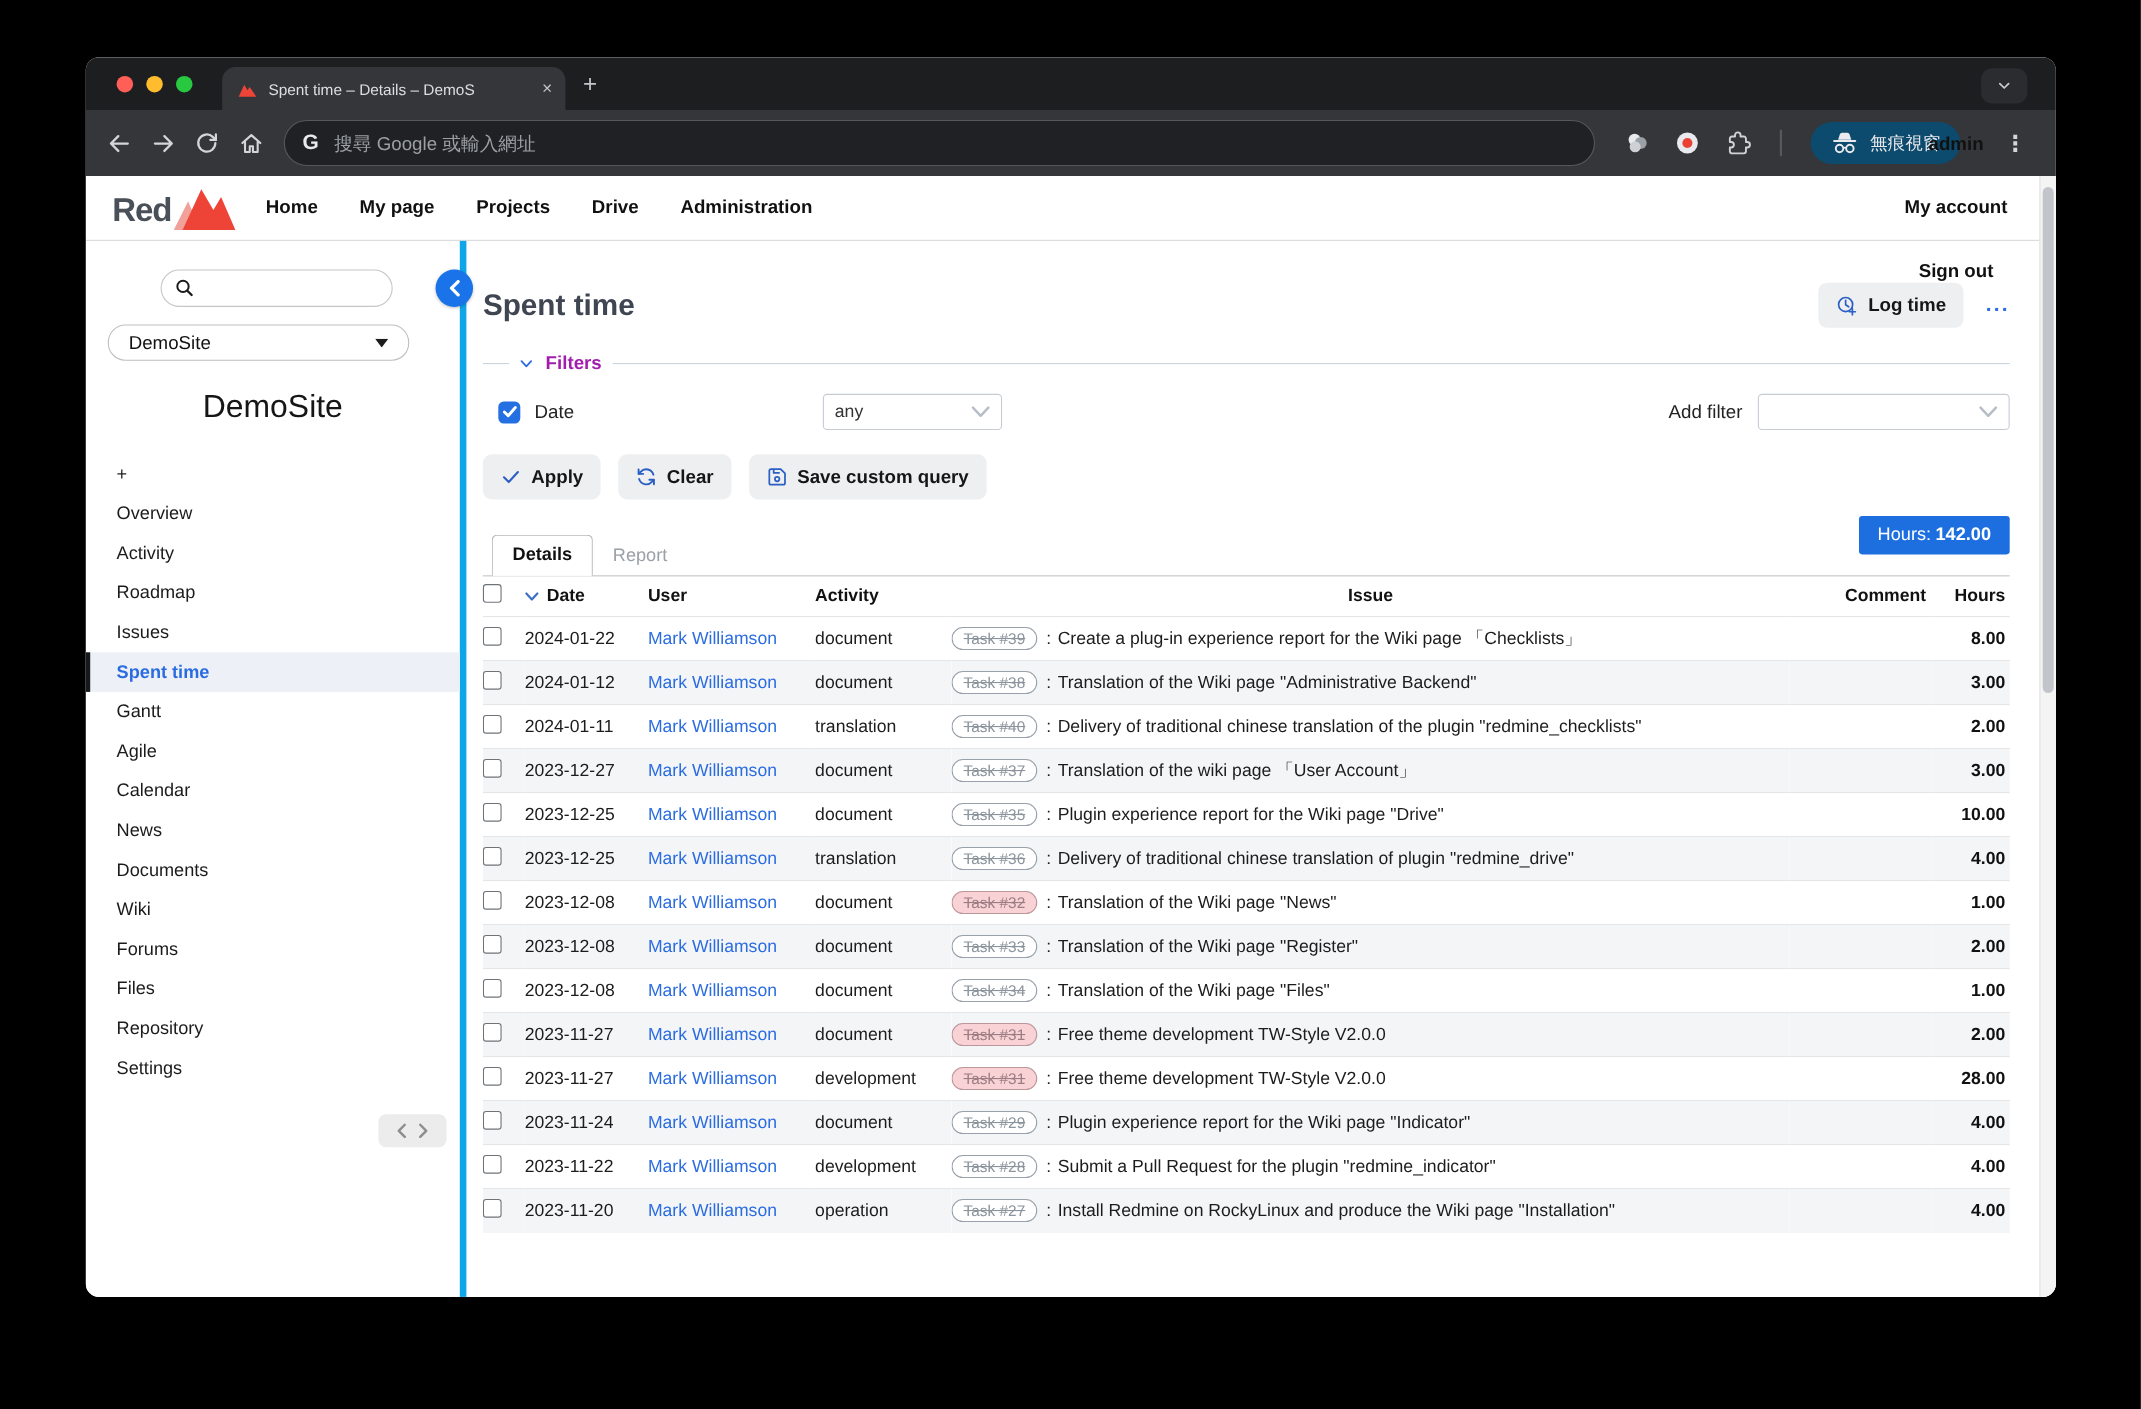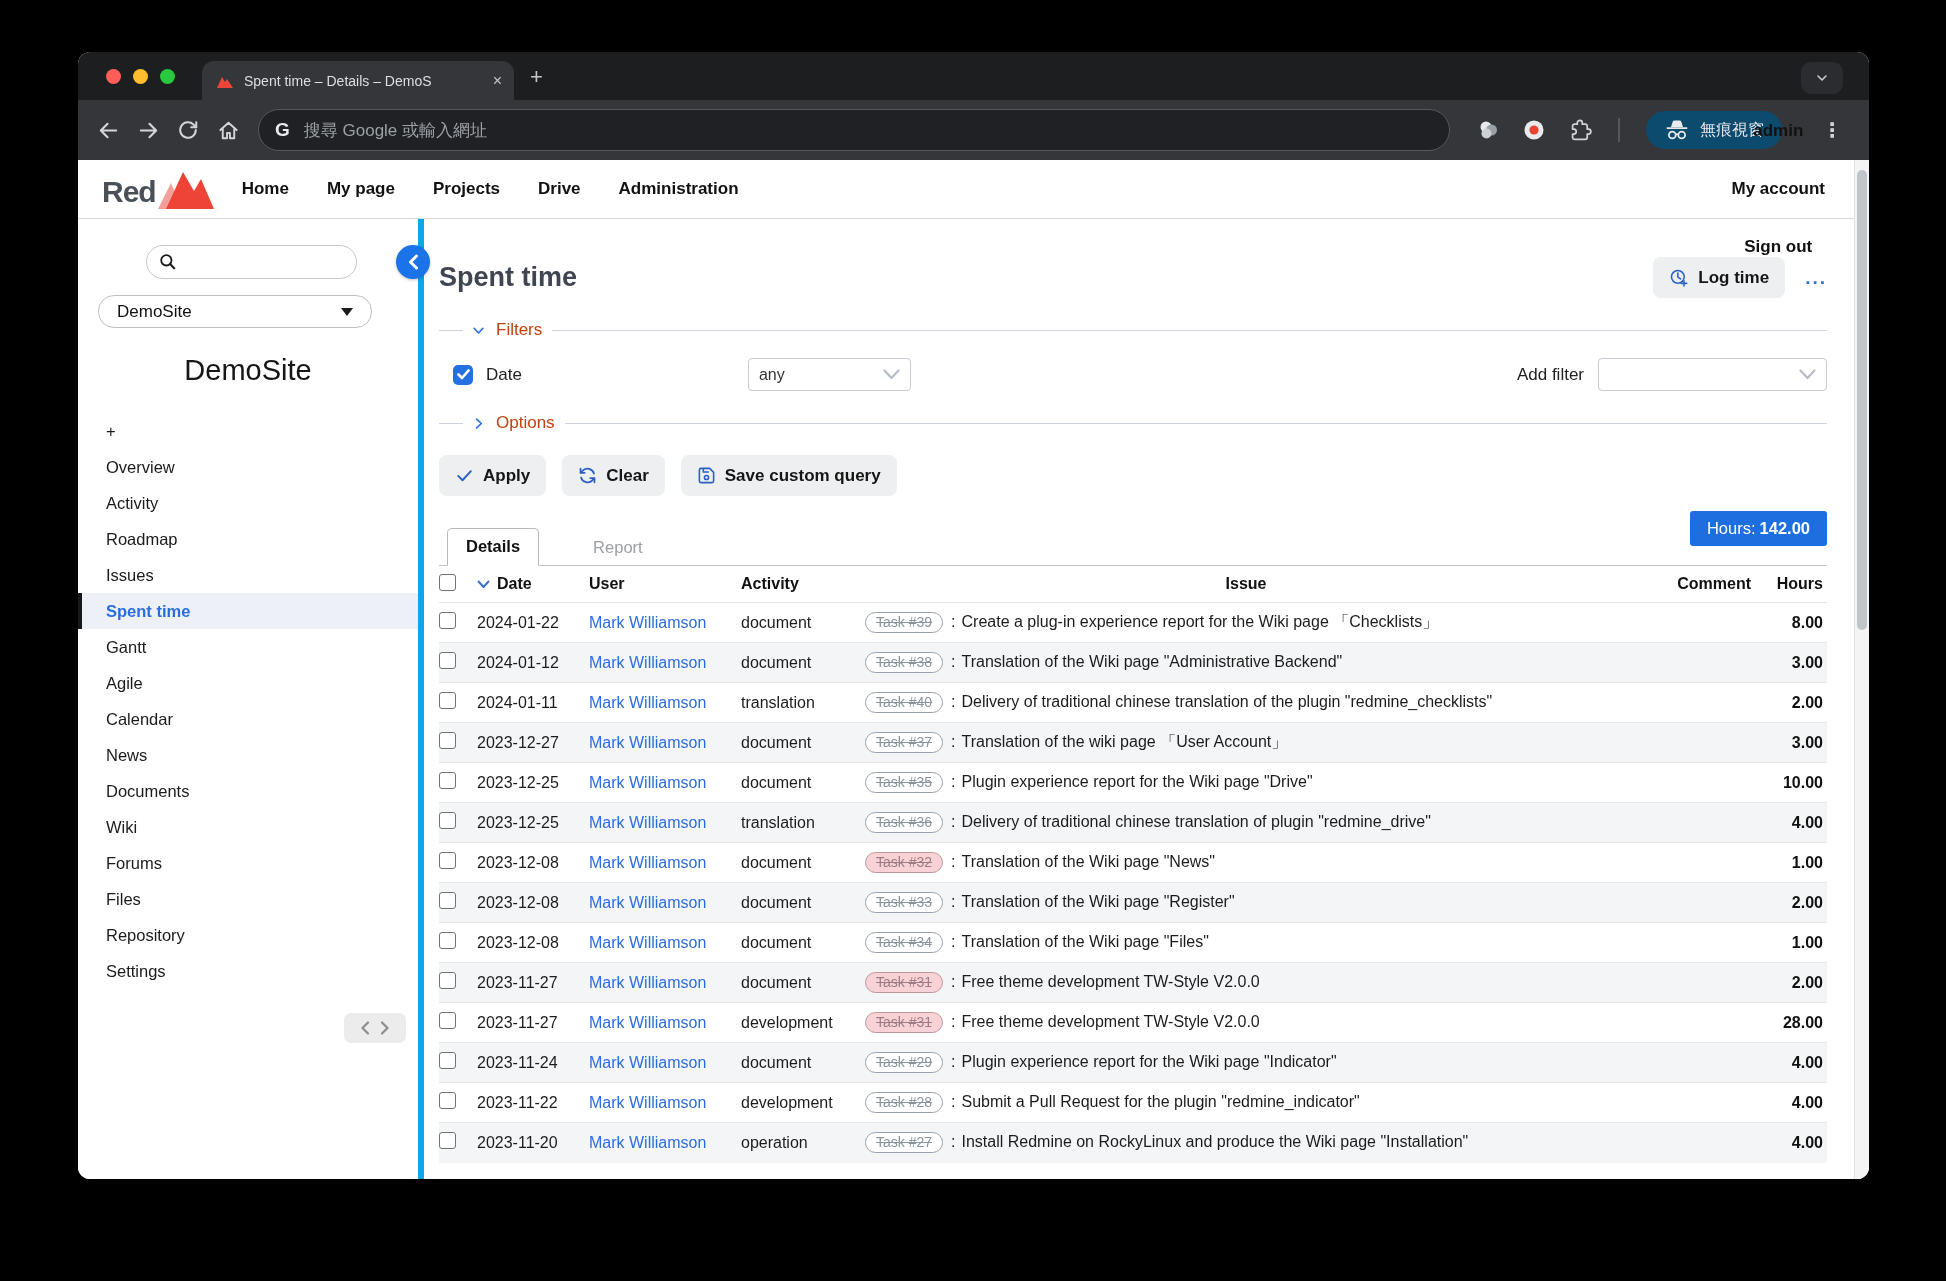--- a/index.html
+++ b/index.html
@@ -75,37 +75,37 @@
   .page-title { font-size:27px; font-weight:bold; color:#3f4551; }
   .head-actions { margin-left:auto; display:flex; align-items:center; gap:20px; }
   .btn { height:41px; border:none; background:#edeff1; border-radius:8px; display:inline-flex;
     align-items:center; gap:9px; padding:0 16px; font-size:17px; font-weight:bold; color:#161616;
     font-family:inherit; cursor:pointer; }
   .more-link { color:#2b6de0; font-weight:bold; font-size:19px; letter-spacing:2px; cursor:pointer; }
 
   .legend-row { display:flex; align-items:center; gap:8px; margin-top:22px; }
   .legend-row .stub { width:24px; height:1px; background:#ccd3dd; }
   .legend-row .line { flex:1; height:1px; background:#ccd3dd; }
-  .legend-row .lg-label { font-size:17px; color:#c2410c; padding:0 2px; }
+  .legend-row .lg-label { font-size:17px; color:#a21caf; padding:0 2px;font-weight:bold; }
 
   .filter-row { display:flex; align-items:center; margin:18px 0 14px 14px; }
   .cbx { width:20px; height:20px; border-radius:5px; background:#2470e2; display:inline-flex;
     align-items:center; justify-content:center; margin-right:13px; }
   .f-label { font-size:17px; color:#222; }
   .sel { height:33px; border:1px solid #c6cbd4; border-radius:4px; background:#fff; display:inline-flex;
     align-items:center; padding:0 10px; }
   .sel .sv { font-size:16px; color:#333; }
   .sel-any { width:163px; margin-left:226px; justify-content:space-between; }
   .addf { margin-left:auto; display:flex; align-items:center; gap:14px; }
   .sel-add { width:229px; justify-content:flex-end; }
 
   .btn-row { display:flex; gap:16px; margin-top:22px; }
 
   .tabs-band { position:relative; height:56px; margin-top:14px; border-bottom:1px solid #c3c3c3; }
-  .tabs { position:absolute; left:8px; bottom:-1px; display:flex; align-items:flex-end;gap:36px; }
+  .tabs { position:absolute; left:8px; bottom:-1px; display:flex; align-items:flex-end; }
   .tab-item { font-size:16.5px; padding:8px 18px 9px; color:#9aa0a6; cursor:pointer; }
   .tab-item.active { color:#111; font-weight:bold; background:#fff; border:1px solid #b9b9b9;
     border-bottom:1px solid #fff; border-radius:5px 5px 0 0; }
   .hours-badge { position:absolute; right:0; bottom:19px; background:#1d6fe0; color:#fff; border-radius:3px;
     height:35px; display:flex; align-items:center; padding:0 17px; font-size:16.5px; gap:4px; }
   .hours-badge b { font-weight:bold; }
 
   table.tl { width:100%; border-collapse:collapse; table-layout:fixed; }
   .tl th { font-size:16px; font-weight:bold; color:#111; height:36px; text-align:left; }
   .tl td { height:40px; font-size:16px; color:#1c1c1c; border-top:1px solid #e3e5e8; overflow:hidden; white-space:nowrap; }
@@ -326,28 +326,20 @@
           <div class="addf">
             <span class="f-label">Add filter</span>
             <div class="sel sel-add">
               <svg width="17" height="11" viewBox="0 0 17 11">
                   <polyline points="1.5,1.5 8.5,9 15.5,1.5" fill="none" stroke="#b7bdc7" stroke-width="2.2" stroke-linecap="round" stroke-linejoin="round"></polyline>
                 </svg>
             </div>
           </div>
         </div>
 
-        <div class="legend-row">
-          <span class="stub"></span>
-          <svg width="15" height="15" viewBox="0 0 24 24">
-              <polyline points="9,5 16.5,12 9,19" fill="none" stroke="#2b6de0" stroke-width="2.6" stroke-linecap="round" stroke-linejoin="round"></polyline>
-            </svg>
-          <span class="lg-label">Options</span>
-          <span class="line"></span>
-        </div>
 
         <div class="btn-row">
           <button class="btn">
             <svg width="19" height="19" viewBox="0 0 24 24">
                 <polyline points="4,12.5 9.5,18 20,6.5" fill="none" stroke="#2c5fc4" stroke-width="2.4" stroke-linecap="round" stroke-linejoin="round"></polyline>
               </svg>
             <span>Apply</span>
           </button>
           <button class="btn">
             <svg width="19" height="19" viewBox="0 0 24 24">

